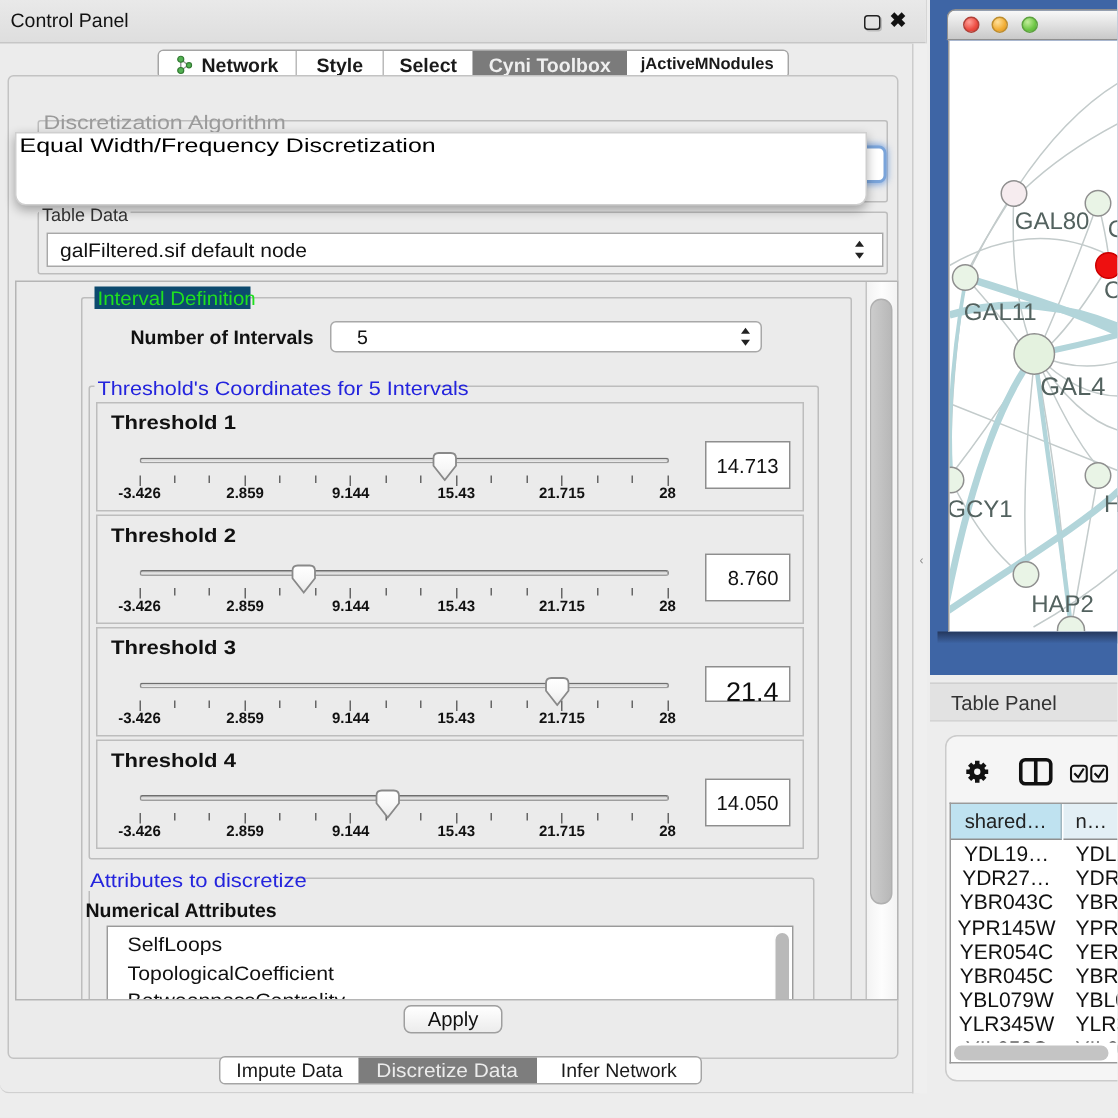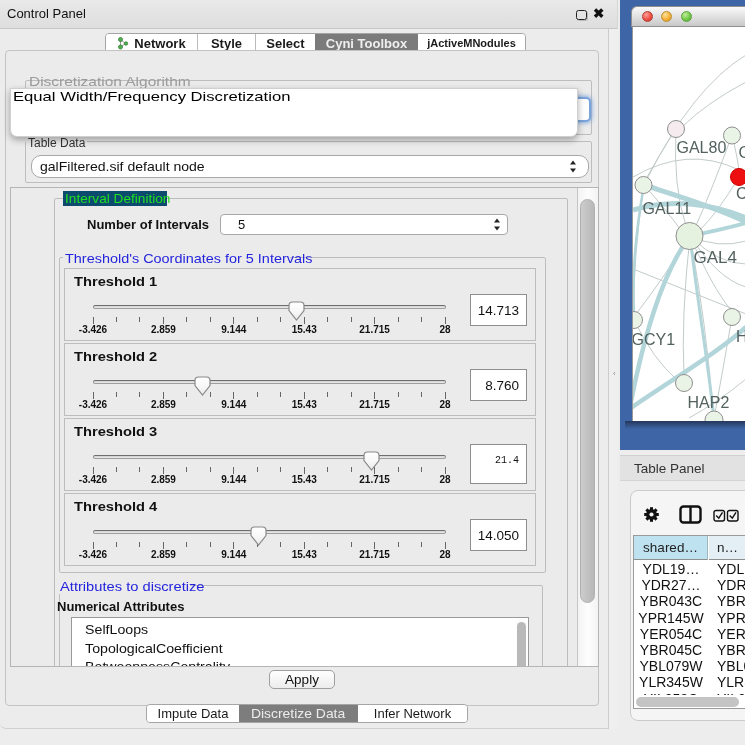--- a/index.html
+++ b/index.html
@@ -41,21 +41,21 @@
   <div class="abs" style="left:29px;top:74px;font-size:13px;color:#9b9b9b;transform:scaleX(1.19);transform-origin:left center;">Discretization Algorithm</div>
 
   <div class="abs" style="left:561px;top:97px;width:30px;height:25px;background:#fff;border:2px solid #7aa4da;border-radius:5px;box-shadow:0 0 4px 1px rgba(110,155,220,.8);"></div>
 
   <div class="abs" style="left:10px;top:88px;width:568px;height:49px;background:#fff;border:1px solid #cfcfcf;border-radius:0 0 7px 7px;box-shadow:0 3px 7px rgba(0,0,0,.32);z-index:5;">
     <div style="height:16px;line-height:16px;padding-left:2px;font-size:13px;color:#000;"><span style="display:inline-block;transform:scaleX(1.28);transform-origin:left center;">Equal Width/Frequency Discretization</span></div>
   </div>
 
   <div class="abs" style="left:25px;top:141px;width:567px;height:42px;border:1px solid #bdbdbd;border-radius:2px;"></div>
   <div class="abs" style="left:26px;top:136px;font-size:12px;color:#333;background:#ebebeb;padding:0 2px;">Table Data</div>
-  <div class="abs combo" style="left:31px;top:155px;width:558px;height:23px;background:#fff;border:1px solid #a8a8a8;border-radius:10px;">
+  <div class="abs combo" style="left:31px;top:155px;width:558px;height:23px;background:#fff;border:1px solid #a8a8a8;border-radius:0;">
     <span style="position:absolute;left:8px;top:3px;font-size:13px;color:#111;display:inline-block;transform:scaleX(1.08);transform-origin:left center;">galFiltered.sif default node</span>
     <span class="spin" style="position:absolute;right:11px;top:2px;"><svg width="8" height="17" viewBox="0 0 8 17">
           <path d="M4,2.5 L7,6.5 L1,6.5 Z" fill="#222"></path>
           <path d="M4,14.5 L7,10.5 L1,10.5 Z" fill="#222"></path>
         </svg></span>
   </div>
 
   <div class="abs" style="left:10px;top:187px;width:589px;height:480px;border:1px solid #b5b5b5;background:#ebebeb;"></div>
 
   <div class="abs" style="left:577px;top:188px;width:21px;height:478px;background:linear-gradient(to right,#f3f3f3,#fdfdfd,#f3f3f3);border-left:1px solid #c4c4c4;"></div>
@@ -182,21 +182,21 @@
             <svg style="position:absolute;left:297.5px;top:32px;" width="17" height="20" viewBox="0 0 17 20">
      <defs>
                 <linearGradient id="tg3" x1="0" y1="0" x2="0" y2="1">
                   <stop offset="0" stop-color="#ffffff"></stop>
                   <stop offset=".55" stop-color="#f7f7f7"></stop>
                   <stop offset="1" stop-color="#e9e9e9"></stop>
                 </linearGradient>
               </defs>
      <path d="M1,4.5 Q1,1 4.5,1 L12.5,1 Q16,1 16,4.5 L16,9.5 L8.5,19 L1,9.5 Z" fill="url(#tg3)" stroke="#898989" stroke-width="1.2"></path>
             </svg>
-            <div style="position:absolute;left:405px;top:25px;width:57px;height:40px;background:#fff;border:1px solid #8e8e8e;font-size:10px;color:#111;text-align:right;line-height:32px;padding-right:7px;font-family:Liberation Mono, monospace;">21.4</div>
+            <div style="position:absolute;left:405px;top:25px;width:57px;height:24px;background:#fff;border:1px solid #8e8e8e;font-size:18px;color:#111;text-align:right;line-height:32px;padding-right:7px;">21.4</div>
           </div>
           <div class="abs" style="left:53px;top:305px;width:472px;height:73px;border:1px solid #bdbdbd;background:#ebebeb;">
             <div style="position:absolute;left:9px;top:5px;font-size:13px;font-weight:bold;color:#111;transform:scaleX(1.13);transform-origin:left center;">Threshold 4</div>
             <div style="position:absolute;left:28px;top:36px;width:353px;height:4px;background:linear-gradient(#cfcfcf,#ececec);border-top:1px solid #6e6e6e;border-bottom:1px solid #9e9e9e;border-left:1px solid #8b8b8b;border-right:1px solid #8b8b8b;border-radius:2px;"></div>
             <div style="position:absolute;left:27.5px;top:48px;width:1px;height:7px;background:#666;"></div>
             <div style="position:absolute;left:51.0px;top:48px;width:1px;height:5px;background:#666;"></div>
             <div style="position:absolute;left:74.4px;top:48px;width:1px;height:5px;background:#666;"></div>
             <div style="position:absolute;left:97.9px;top:48px;width:1px;height:7px;background:#666;"></div>
             <div style="position:absolute;left:121.4px;top:48px;width:1px;height:5px;background:#666;"></div>
             <div style="position:absolute;left:144.8px;top:48px;width:1px;height:5px;background:#666;"></div>

